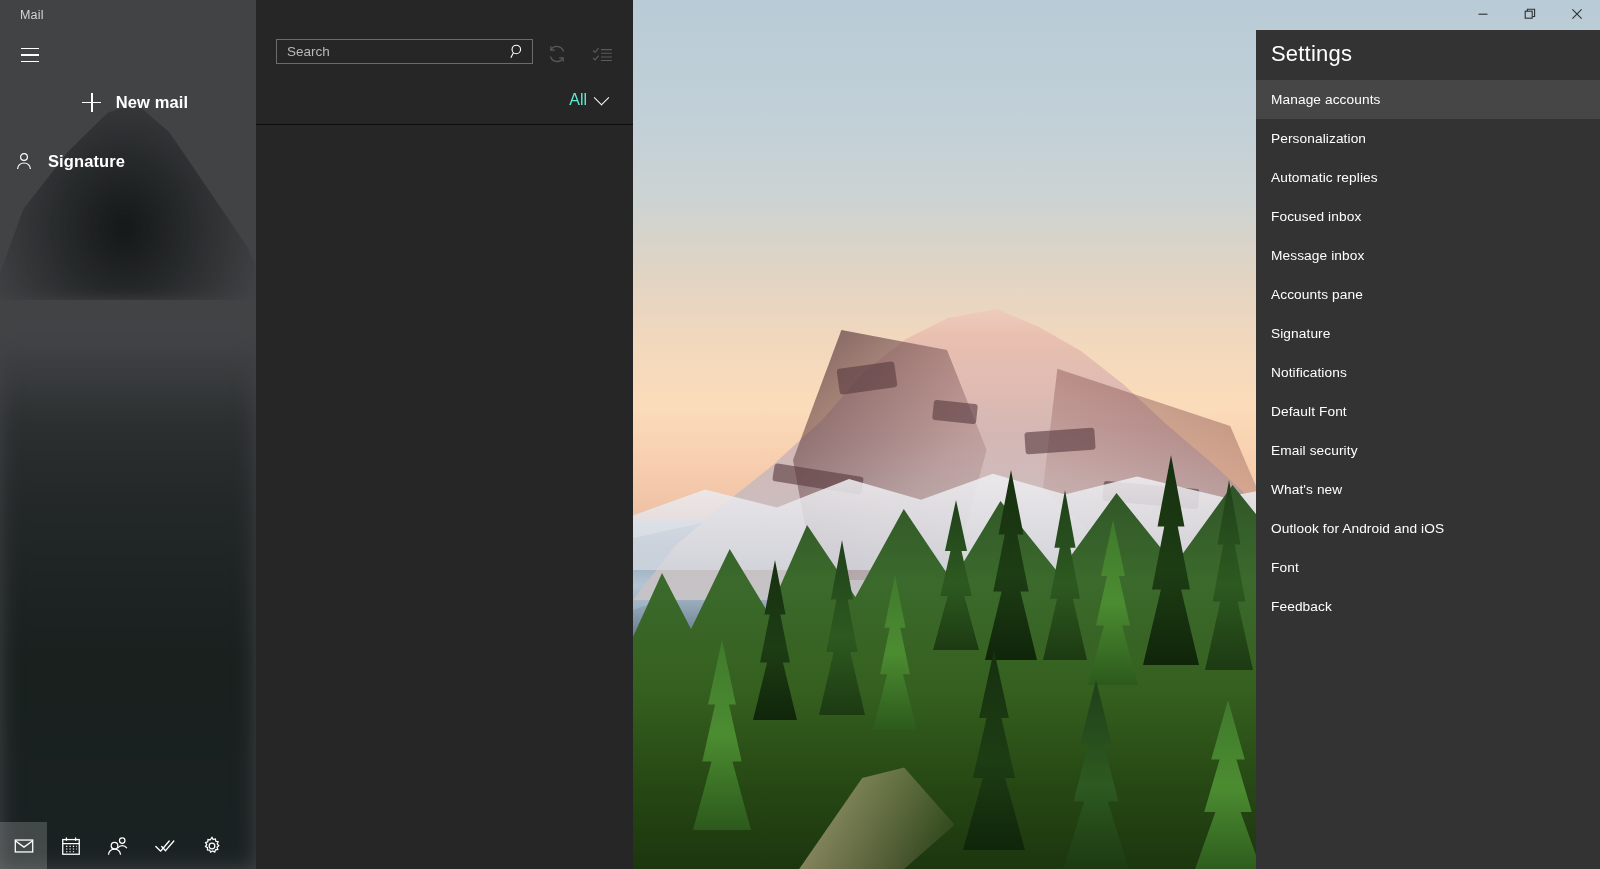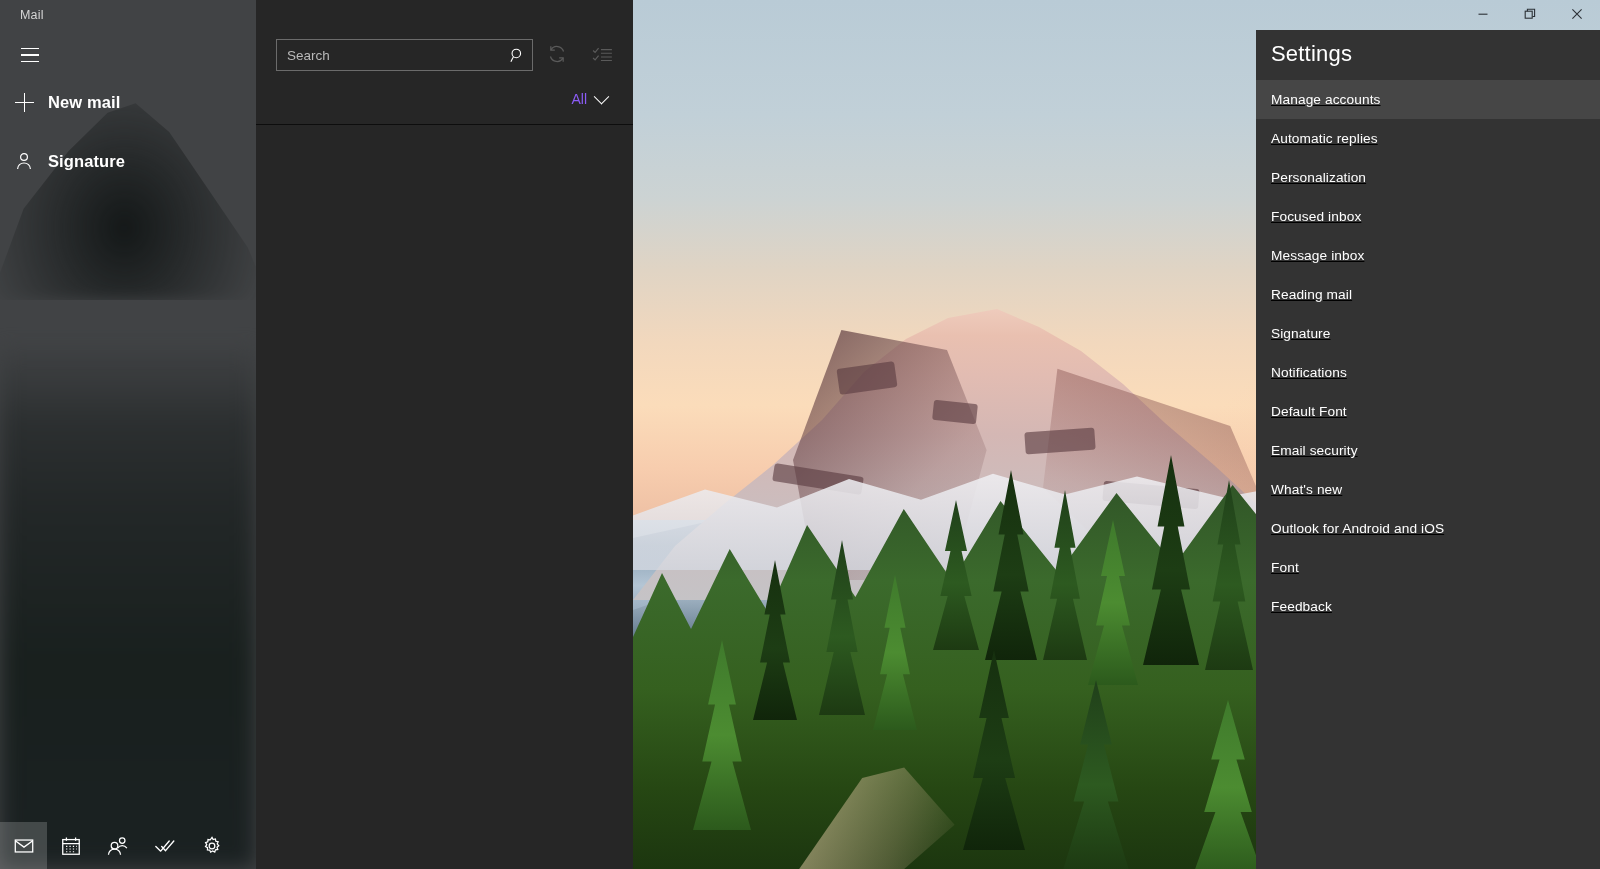--- a/index.html
+++ b/index.html
@@ -155,21 +155,21 @@
     position: absolute; left: 0; width: 256px; height: 44px;
     display: flex; align-items: center; cursor: pointer;
   }
   .nav-row .nv-icon {
     width: 48px; display: flex; justify-content: center; align-items: center;
     color: #ffffff;
   }
   .nav-row .nv-label {
     font-size: 16.5px; color: #ffffff; font-weight: 600; letter-spacing: .1px;
   }
-  #row-newmail { top: 80px; }
+  #row-newmail { top: 80px; justify-content: center; }
   #row-accounts { top: 139px; }
 
   .plus-glyph { position: relative; width: 19px; height: 19px; }
   .plus-glyph::before, .plus-glyph::after {
     content: ""; position: absolute; background: #fff;
   }
   .plus-glyph::before { left: 0; top: 9px; width: 19px; height: 1.6px; }
   .plus-glyph::after  { top: 0; left: 9px; height: 19px; width: 1.6px; }
 
   
@@ -188,21 +188,21 @@
   .listcol {
     position: absolute; left: 256px; top: 0; width: 377px; height: 869px;
     background: #262626;
   }
   .list-toolbar {
     position: absolute; left: 0; top: 0; width: 100%; height: 125px;
     background: #262626;
     border-bottom: 1px solid #0d0d0d;
   }
   .searchbox {
-    position: absolute; left: 20px; top: 39px; width: 257px; height: 32px;
+    position: absolute; left: 20px; top: 39px; width: 257px; height: 25px;
     border: 1px solid #6b6b6b; background: transparent;
     display: flex; align-items: center; gap: 30px;
   }
   .searchbox input {
     flex: 1; height: 30px; border: none; outline: none; background: transparent;
     color: #ffffff; font-size: 13.5px; padding: 0 8px 0 10px;
     font-family: "Liberation Sans", sans-serif;
   }
   .searchbox input::placeholder { color: #b9b9b9; }
   .search-btn {
@@ -213,41 +213,41 @@
     position: absolute; top: 42px; width: 28px; height: 28px;
     display: flex; align-items: center; justify-content: center;
     color: #5a5a5a; cursor: pointer;
   }
   #tb-sync { left: 287px; }
   #tb-select { left: 332px; }
   .filter-all {
     position: absolute; right: 26px; top: 91px;
     display: flex; align-items: center; gap: 9px; cursor: pointer;
   }
-  .filter-all .fa-label { font-size: 14px; color: #8b5cf6; }
+  .filter-all .fa-label { font-size: 16px; color: #5eead4; }
   .chevron-down {
     width: 11px; height: 11px; border-right: 1.6px solid #ffffff; border-bottom: 1.6px solid #ffffff;
     transform: rotate(45deg) translate(-2px,-2px);
   }
   .list-empty {
     position: absolute; left: 0; top: 126px; width: 100%; bottom: 0;
     background: #262626;
   }
 
   
   .settings-pane {
     position: absolute; right: 0; top: 30px; width: 344px; bottom: 0;
     background: #333333;
     z-index: 10;
   }
   .settings-title {
     position: absolute; left: 15px; top: 11px;
     font-size: 22px; color: #ffffff; font-weight: 400; letter-spacing: .2px;
   }
-  .settings-list { position: absolute; left: 0; top: 50px; width: 100%; text-decoration: underline; }
+  .settings-list { position: absolute; left: 0; top: 50px; width: 100%; }
   .settings-item {
     height: 39px; display: flex; align-items: center;
     padding-left: 15px; cursor: pointer;
     font-size: 13.7px; color: #ffffff; letter-spacing: .1px;
   }
   .settings-item.selected { background: #464646; }
 
   
   .caption {
     position: absolute; right: 0; top: 0; width: 141px; height: 30px;
@@ -427,25 +427,25 @@
       </div>
     </div>
 
     <div class="list-empty"></div>
   </div>
 
   <div class="settings-pane">
     <div class="settings-title">Settings</div>
     <div class="settings-list" id="settings-list">
         <div class="settings-item selected">Manage accounts</div>
+        <div class="settings-item">Personalization</div>
         <div class="settings-item">Automatic replies</div>
-        <div class="settings-item">Personalization</div>
         <div class="settings-item">Focused inbox</div>
         <div class="settings-item">Message inbox</div>
-        <div class="settings-item">Reading mail</div>
+        <div class="settings-item">Accounts pane</div>
         <div class="settings-item">Signature</div>
         <div class="settings-item">Notifications</div>
         <div class="settings-item">Default Font</div>
         <div class="settings-item">Email security</div>
         <div class="settings-item">What's new</div>
         <div class="settings-item">Outlook for Android and iOS</div>
         <div class="settings-item">Font</div>
         <div class="settings-item">Feedback</div>
       </div>
   </div>

